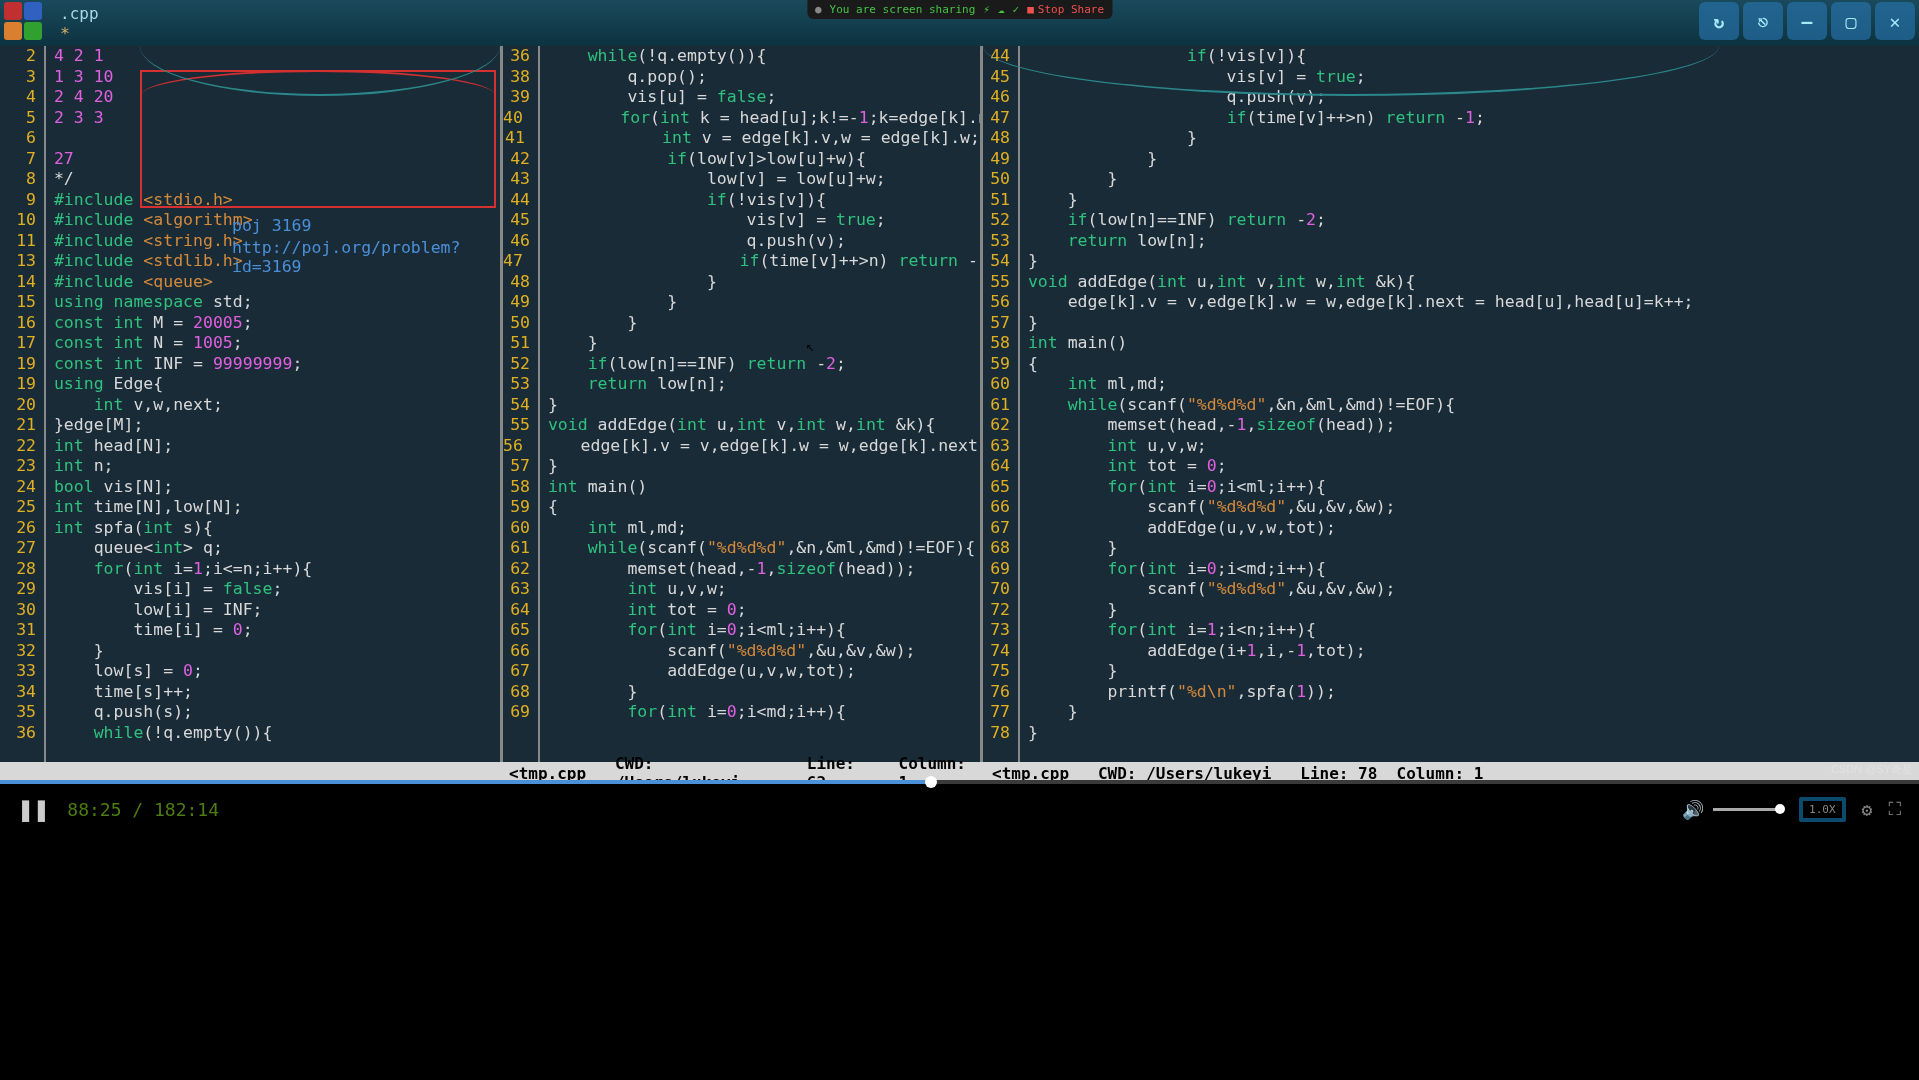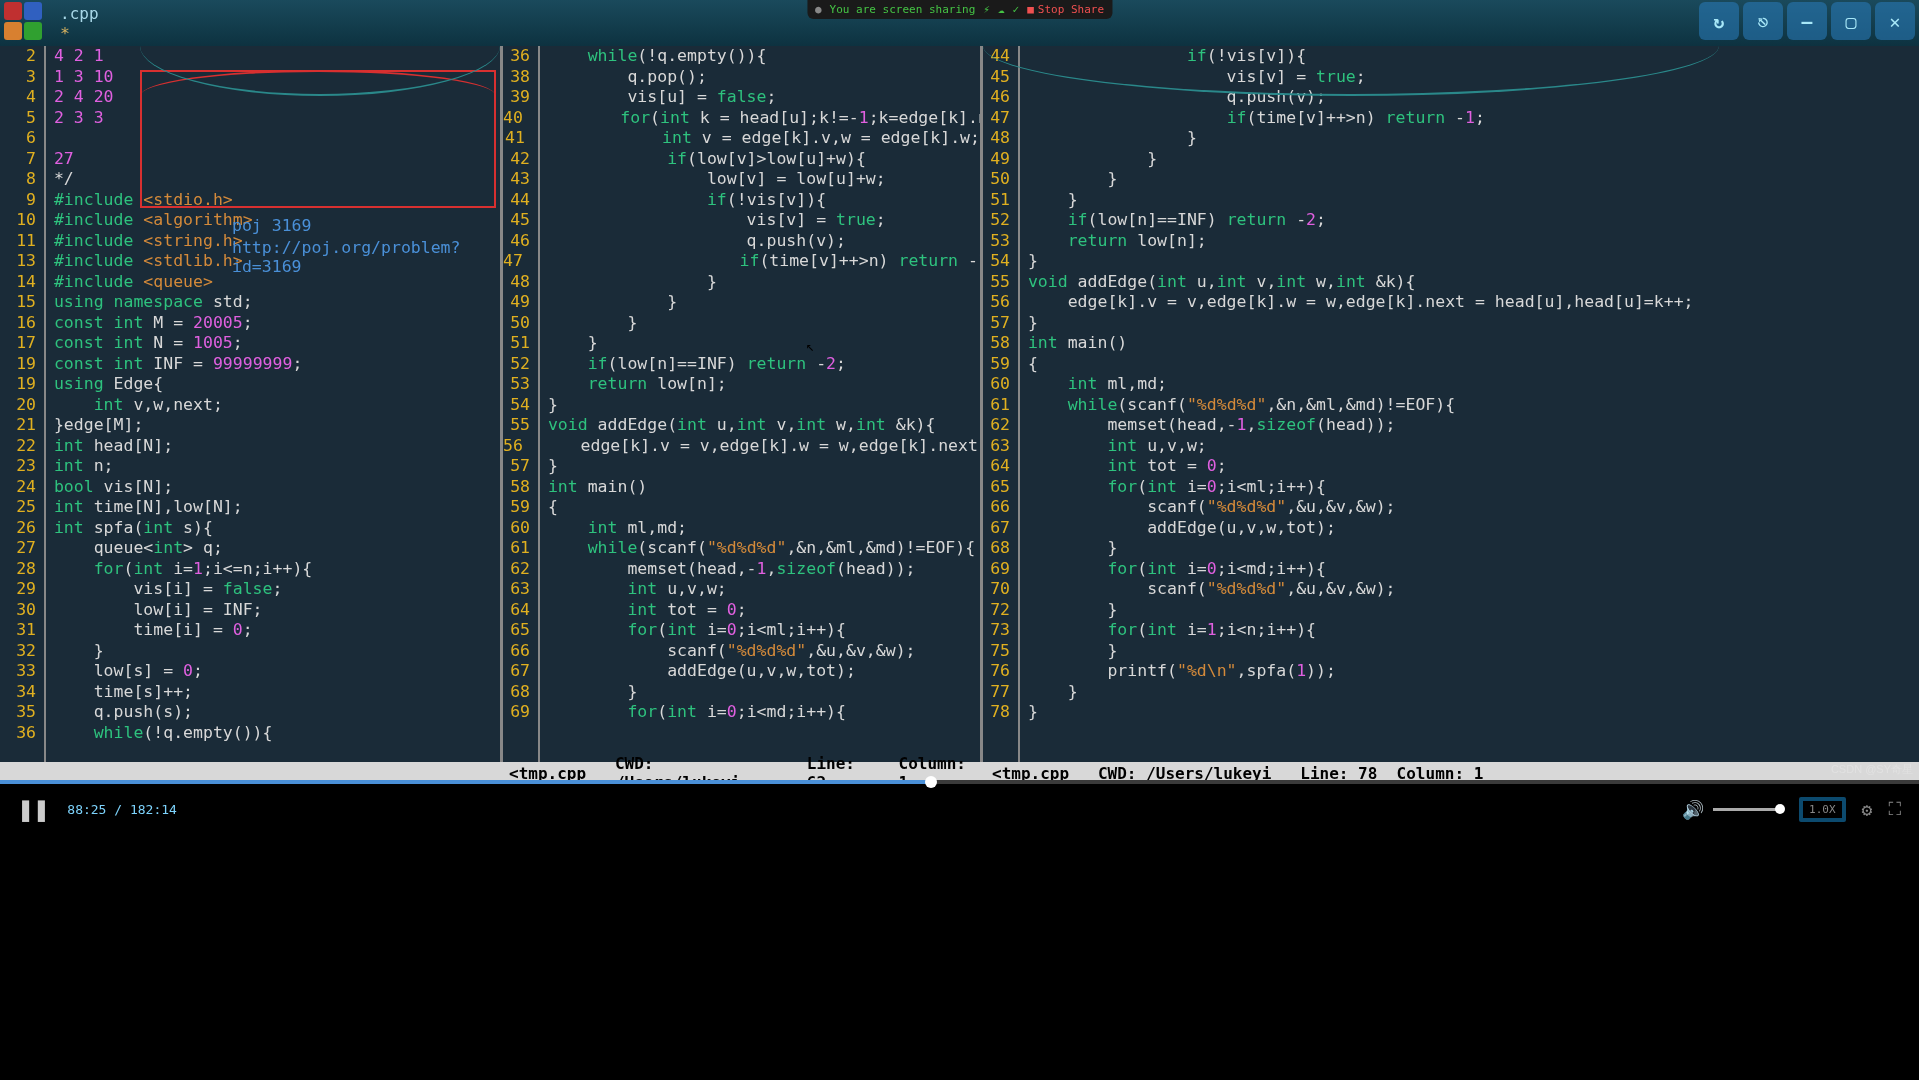--- a/index.html
+++ b/index.html
@@ -92,21 +92,21 @@
   }
   .status-seg { display: flex; align-items: center; padding: 0 6px; }
   .status1 { width: 503px; margin-top: 38px; }
   .status2 { width: 483px; }
   .status3 { flex: 1; }
   .player {
     height: 50px; background: #000; display: flex; align-items: center;
     padding: 0 18px; gap: 18px; position: relative;
   }
   .play-btn { color: #ccc; font-size: 26px; }
-  .time { color: #7dd3fc; font-size: 13px; }
+  .time { color: #4d7c0f; font-size: 18px; }
   .progress {
     position: absolute; top: -4px; left: 0; right: 0; height: 4px;
     background: #3a3a3a;
   }
   .progress-fill { height: 100%; width: 48.5%; background: #4a90d8; position: relative; }
   .progress-fill::after {
     content: ''; position: absolute; right: -6px; top: -4px;
     width: 12px; height: 12px; border-radius: 50%; background: #fff;
   }
   .player-right { position: absolute; right: 18px; display: flex; align-items: center; gap: 16px; }
@@ -270,20 +270,21 @@
         <div class="line"><span class="ln">63</span><span class="code">         <span class="kw">int</span> u,v,w;</span></div>
         <div class="line"><span class="ln">64</span><span class="code">         <span class="kw">int</span> tot = <span class="num">0</span>;</span></div>
         <div class="line"><span class="ln">65</span><span class="code">         <span class="kw">for</span>(<span class="kw">int</span> i=<span class="num">0</span>;i&lt;ml;i++){</span></div>
         <div class="line"><span class="ln">66</span><span class="code">             scanf(<span class="str">"%d%d%d"</span>,&amp;u,&amp;v,&amp;w);</span></div>
         <div class="line"><span class="ln">67</span><span class="code">             addEdge(u,v,w,tot);</span></div>
         <div class="line"><span class="ln">68</span><span class="code">         }</span></div>
         <div class="line"><span class="ln">69</span><span class="code">         <span class="kw">for</span>(<span class="kw">int</span> i=<span class="num">0</span>;i&lt;md;i++){</span></div>
         <div class="line"><span class="ln">70</span><span class="code">             scanf(<span class="str">"%d%d%d"</span>,&amp;u,&amp;v,&amp;w);</span></div>
         <div class="line"><span class="ln">72</span><span class="code">         }</span></div>
         <div class="line"><span class="ln">73</span><span class="code">         <span class="kw">for</span>(<span class="kw">int</span> i=<span class="num">1</span>;i&lt;n;i++){</span></div>
+        <div class="line"><span class="ln">74</span><span class="code">             addEdge(i+<span class="num">1</span>,i,-<span class="num">1</span>,tot);</span></div>
         <div class="line"><span class="ln">75</span><span class="code">         }</span></div>
         <div class="line"><span class="ln">76</span><span class="code">         printf(<span class="str">"%d\n"</span>,spfa(<span class="num">1</span>));</span></div>
         <div class="line"><span class="ln">77</span><span class="code">     }</span></div>
         <div class="line"><span class="ln">78</span><span class="code"> }</span></div>
       </div>
   </div>
 
 </div>
 
 <div class="status">

